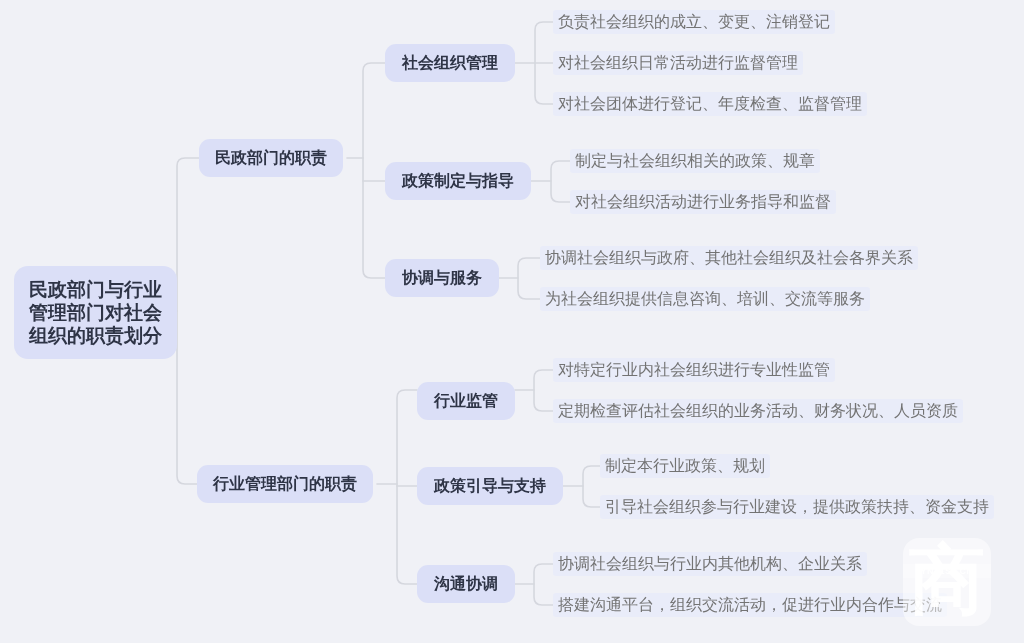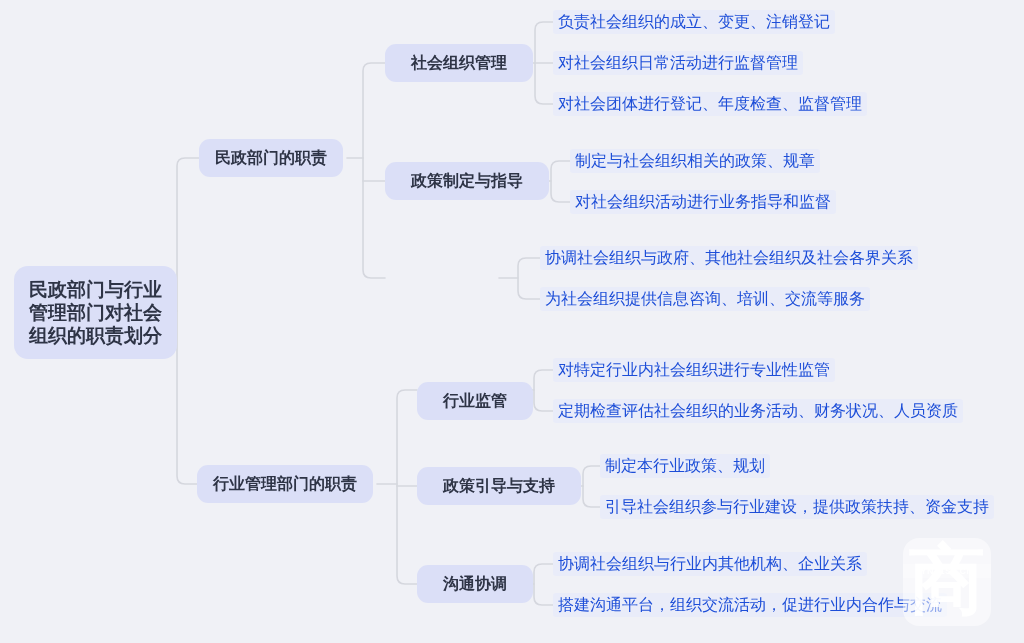--- a/index.html
+++ b/index.html
@@ -6,31 +6,31 @@
   .canvas{
     position:relative;width:1024px;height:643px;overflow:hidden;
     background:#f0f1f6;
     font-family:"Liberation Sans","DejaVu Sans",sans-serif;
   }
   .connectors{position:absolute;left:0;top:0;width:1024px;height:643px;}
   .connectors path{fill:none;stroke:#d5d7de;stroke-width:1.6;stroke-linecap:round;}
   .node{
     position:absolute;background:#dbdff7;color:#2e3446;
     font-size:16px;font-weight:700;line-height:38px;height:38px;
-    padding:0 26px;border-radius:11px;white-space:nowrap;box-sizing:content-box;
+    padding:0 17px;border-radius:11px;white-space:nowrap;box-sizing:content-box;
     cursor:default;
   }
   .branch{padding:0 16px;}
   .root{
     width:7em;height:auto;line-height:23px;font-size:19px;
     padding:12px 15px;border-radius:14px;word-break:break-all;white-space:normal;
     text-align:left;
   }
   .leaf{
-    position:absolute;background:#e9ecf9;color:#1d4ed8;
+    position:absolute;background:#e9ecf9;color:#737373;
     font-size:16px;font-weight:500;line-height:24px;height:24px;
     padding:0 5px;border-radius:3px;white-space:nowrap;cursor:default;
   }
   .watermark{
     position:absolute;left:903px;top:538px;width:88px;height:88px;
     background:rgba(255,255,255,0.5);border-radius:16px;overflow:hidden;
   }
   .watermark-glyph{
     position:absolute;left:0;top:-4px;width:88px;height:92px;
     font-size:76px;font-weight:700;color:rgba(255,255,255,0.92);
@@ -80,20 +80,21 @@
     <path d="M553 564 H542 Q534 564 534 572 V597 Q534 605 542 605 H553"></path>
   </svg>
 
   <div class="node root" style="left:14px;top:266px;">民政部门与行业管理部门对社会组织的职责划分</div>
 
   <div class="node branch" style="left:199px;top:139px;">民政部门的职责</div>
   <div class="node branch" style="left:197px;top:465px;">行业管理部门的职责</div>
 
   <div class="node" style="left:385px;top:44px;">社会组织管理</div>
   <div class="node" style="left:385px;top:162px;text-align:center;">政策制定与指导</div>
+  <div class="node" style="left:385px;top:259px;">协调与服务</div>
   <div class="node" style="left:417px;top:353px;margin-top:29px;">行业监管</div>
   <div class="node" style="left:417px;top:467px;">政策引导与支持</div>
   <div class="node" style="left:417px;top:565px;">沟通协调</div>
 
   <div class="leaf" style="left:553px;top:10px;">负责社会组织的成立、变更、注销登记</div>
   <div class="leaf" style="left:553px;top:51px;">对社会组织日常活动进行监督管理</div>
   <div class="leaf" style="left:553px;top:92px;">对社会团体进行登记、年度检查、监督管理</div>
 
   <div class="leaf" style="left:570px;top:149px;">制定与社会组织相关的政策、规章</div>
   <div class="leaf" style="left:570px;top:190px;">对社会组织活动进行业务指导和监督</div>

